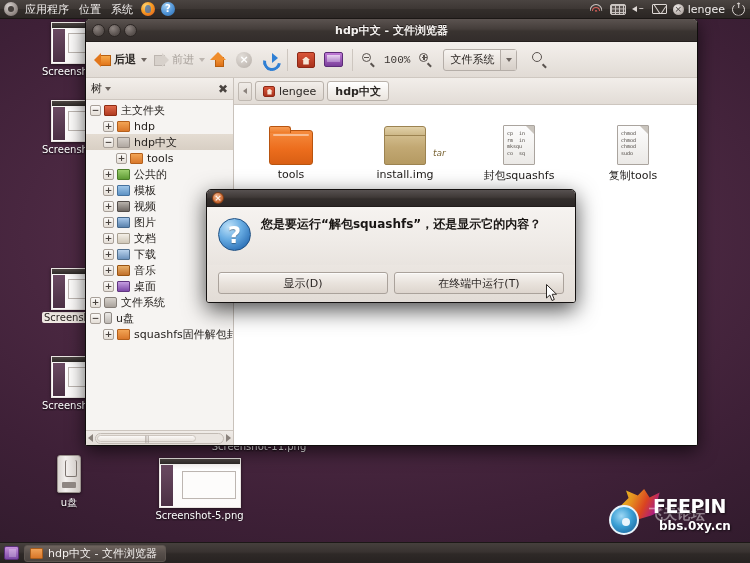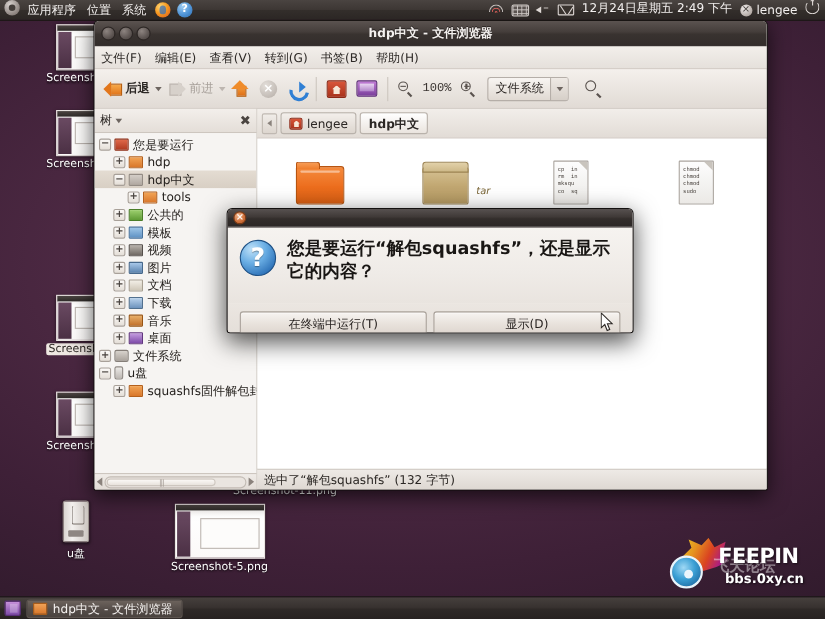--- a/index.html
+++ b/index.html
@@ -13,21 +13,21 @@
     position: relative;
     background:
       radial-gradient(ellipse 700px 400px at 48% 42%, #5e3350 0%, #4e2a44 38%, #3e2037 70%, #2f1a2b 100%);
   }
 
   
   #top-panel {
     position: absolute; left: 0; top: 0; width: 750px; height: 19px;
     background: linear-gradient(to bottom, #4a4441 0%, #3d3734 48%, #332e2b 52%, #2b2624 100%);
     border-bottom: 1px solid #1b1715;
-    display: flex; 
+    display: flex; align-items: center;
     color: #f2efee; font-size: 11px;
     z-index: 60;
   }
   #top-panel .pmenu { padding: 0 5px; line-height: 19px; white-space: nowrap; }
   .ubtn-logo {
     width: 14px; height: 14px; margin-left: 4px; margin-right: 2px;
     border-radius: 50%;
     background: radial-gradient(circle at 35% 30%, #d8d2cf, #8d8480 70%, #6a615d);
     position: relative; flex: 0 0 auto;
   }
@@ -492,21 +492,21 @@
   .dlg-content { display: flex; gap: 10px; flex: 1 1 auto; }
   .qmark {
     width: 33px; height: 33px; flex: 0 0 33px; border-radius: 50%;
     background: radial-gradient(circle at 32% 25%, #bfe1f8 0%, #6aaee4 40%, #2e72b8 80%, #235b96 100%);
     border: 1px solid #1f5185;
     color: #fff; font-size: 23px; font-weight: bold; text-align: center; line-height: 32px;
     text-shadow: 0 1px 1px rgba(0,0,0,.35);
     margin-top: 2px;
   }
   .dlg-texts { flex: 1 1 auto; min-width: 0; }
-  .dlg-head { font-size: 16px; font-weight: bold; color: #191614; margin-bottom: 18px; }
+  .dlg-head { font-size: 12px; font-weight: bold; color: #191614; margin-bottom: 18px; }
   .dlg-sub { font-size: 10.5px; color: #312c29; }
   #dlg-buttons {
     display: flex; gap: 6px; padding: 7px 11px 8px 11px;
     background: linear-gradient(to bottom, #ebe6e1, #e2dcd6);
   }
   .dbtn {
     flex: 1 1 0; height: 22px; border-radius: 3px; border: 1px solid #aaa29b;
     background: linear-gradient(to bottom, #f7f4f1 0%, #e9e3dd 50%, #ddd5ce 100%);
     font-size: 11px; color: #241f1d; display: flex; align-items: center; justify-content: center;
     box-shadow: inset 0 1px 0 rgba(255,255,255,.65);
@@ -606,21 +606,20 @@
     </div>
   <div class="panel-icon">
       <div class="kbd-icon"></div>
     </div>
   <div class="panel-icon">
       <div class="spk-icon"></div>
     </div>
   <div class="panel-icon">
       <div class="mail-icon"></div>
     </div>
-  <div class="clock">12月24日星期五  2:49 下午</div>
   <div class="panel-icon">
     <span class="user-dot"></span>
     <span>lengee</span>
   </div>
   <div class="power-icon"></div>
 </div>
 
 <div class="desk-icon" style="left:42px; top:22px;">
   <div class="thumb">
       <div class="mini"></div>
@@ -663,28 +662,20 @@
 
   <div id="fm-titlebar">
     <div class="wbtns">
       <div class="wbtn"></div>
       <div class="wbtn"></div>
       <div class="wbtn"></div>
     </div>
     <div id="fm-title">hdp中文 - 文件浏览器</div>
   </div>
 
-  <div id="fm-menubar">
-    <div class="mi">文件(F)</div>
-    <div class="mi">编辑(E)</div>
-    <div class="mi">查看(V)</div>
-    <div class="mi">转到(G)</div>
-    <div class="mi">书签(B)</div>
-    <div class="mi">帮助(H)</div>
-  </div>
 
   <div id="fm-toolbar">
     <div class="tb-item">
       <span class="arrow-l"></span>
       <span style="font-weight:bold">后退</span>
     </div>
     <span class="caret-dn"></span>
     <div class="tb-item disabled">
       <span class="arrow-r disabled"></span>
       <span>前进</span>
@@ -741,21 +732,21 @@
         <span class="hl">
           <span>树</span>
           <span class="caret-dn"></span>
         </span>
         <span class="close-x">✖</span>
       </div>
       <div id="tree">
         <div class="trow" style="padding-left:4px">
           <span class="exp">−</span>
           <span class="ficon home"></span>
-          <span>您是要运行</span>
+          <span>主文件夹</span>
         </div>
         <div class="trow" style="padding-left:17px">
           <span class="exp">+</span>
           <span class="ficon"></span>
           <span>hdp</span>
         </div>
         <div class="trow sel" style="padding-left:17px">
           <span class="exp">−</span>
           <span class="ficon grey"></span>
           <span>hdp中文</span>
@@ -871,50 +862,48 @@
           </div>
           <div class="iv-item">
             <div class="ic">
               <div class="txt-big">
                   <pre>chmod
 chmod
 chmod
 sudo</pre>
                 </div>
             </div>
+            <div class="nm">复制tools</div>
           </div>
         </div>
         <div class="mkdir-peek">
           <pre>mkdir</pre>
         </div>
       </div>
 
-      <div id="statusbar">
-        <span>选中了“解包squashfs” (132 字节)</span>
-      </div>
     </div>
 
   </div>
 </div>
 
 <div id="dialog">
   <div id="dlg-title">
     <div class="dlg-close">×</div>
   </div>
   <div id="dlg-body">
     <div class="dlg-content">
       <div class="qmark">?</div>
       <div class="dlg-texts">
         <div class="dlg-head">您是要运行“解包squashfs”，还是显示它的内容？</div>
       </div>
     </div>
   </div>
   <div id="dlg-buttons">
+    <div class="dbtn">显示(D)</div>
     <div class="dbtn">在终端中运行(T)</div>
-    <div class="dbtn">显示(D)</div>
   </div>
 </div>
 
 <svg id="cursor" viewBox="0 0 12 18">
   <path d="M0.5,0.5 L0.5,14 L3.8,11 L6,16.5 L8.3,15.5 L6.2,10.3 L10.5,10.2 Z" fill="#ffffff" stroke="#2b2724" stroke-width="1"></path>
 </svg>
 
 <div id="watermark">
   <div class="wm-flame"></div>
   <div class="wm-disc"></div>

